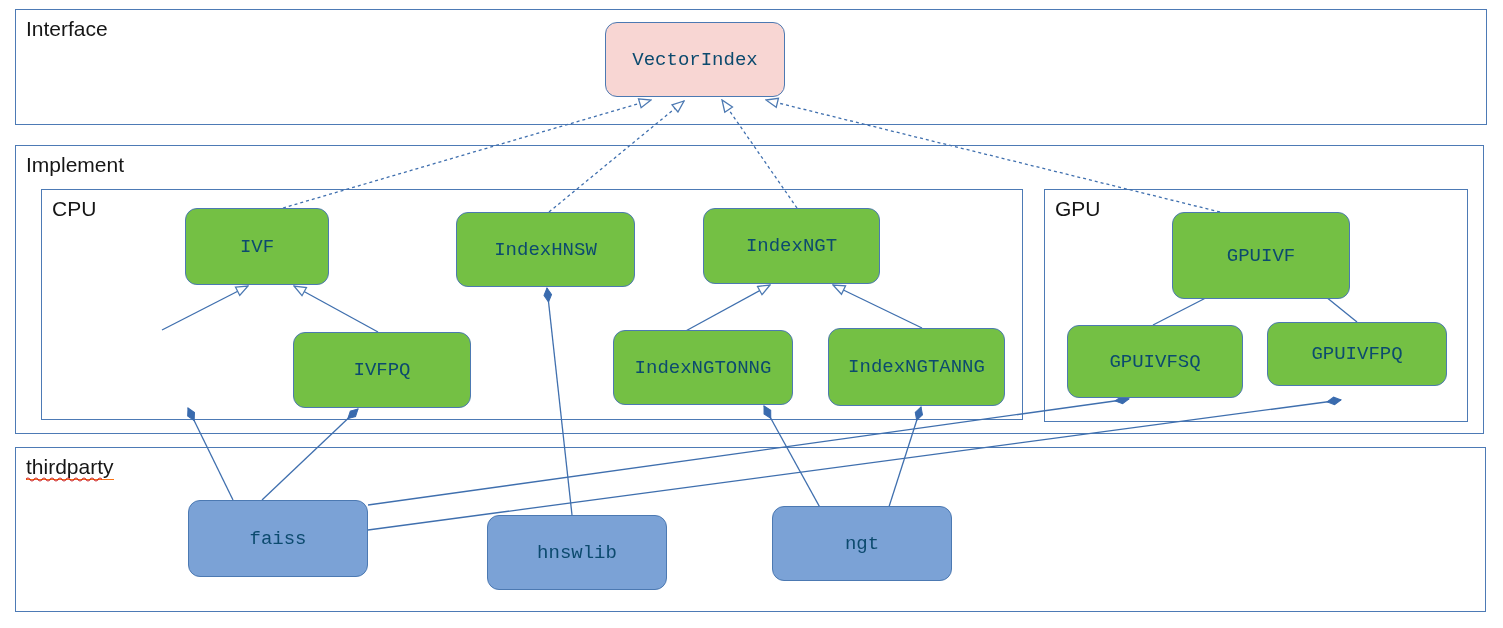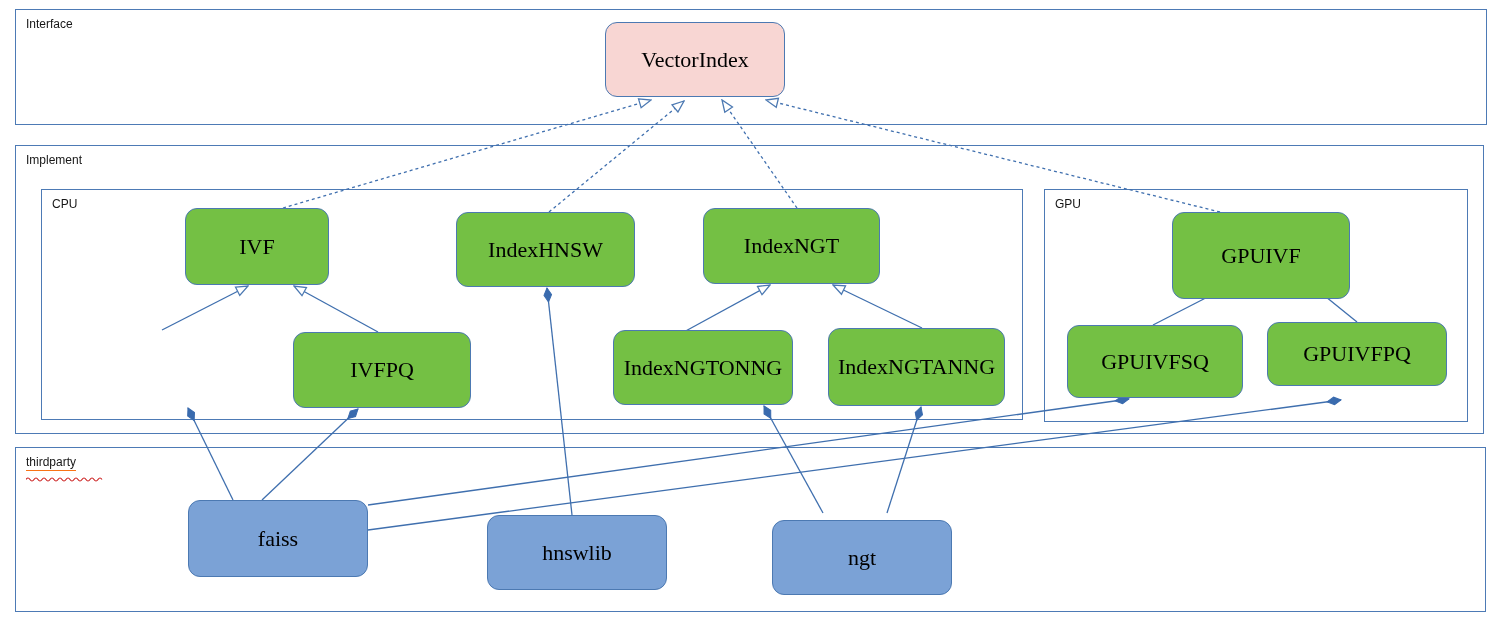--- a/index.html
+++ b/index.html
@@ -4,32 +4,32 @@
 <style>
   html,body{margin:0;padding:0;background:#ffffff;}
   #canvas{
     position:relative;width:1503px;height:628px;background:#ffffff;overflow:hidden;
     font-family:"Liberation Sans", sans-serif;
   }
   .region{
     position:absolute;background:#ffffff;border:1.6px solid #4d7ab5;box-sizing:border-box;z-index:0;
   }
   .region-label{
-    position:absolute;left:10px;top:7px;font-size:12px;color:#161616;
+    position:absolute;left:10px;top:7px;font-size:21px;color:#161616;
     font-family:"Liberation Sans", sans-serif;white-space:nowrap;
   }
   .region-label.underlined > span{border-bottom:1px solid #f97316;padding-bottom:1px;display:inline-block;line-height:1.05;}
   .squiggle{position:absolute;left:0;top:21px;}
   #connector-layer{position:absolute;left:0;top:0;z-index:1;}
   .node{
     position:absolute;border:1.6px solid #4c79b2;border-radius:12px;box-sizing:border-box;
     display:flex;align-items:center;justify-content:center;z-index:2;
   }
   .node-label{
-    font-family:Liberation Serif, serif;font-size:22px;color:#000000;white-space:nowrap;
+    font-family:Liberation Mono, monospace;font-size:19px;color:#0c4a6e;white-space:nowrap;
   }
   .node.pink{background:#f8d6d3;}
   .node.green{background:#74c044;}
   .node.blue{background:#7ba2d6;}
 </style>
 </head>
 <body>
 
 <div id="canvas">
 
@@ -139,17 +139,17 @@
   </div>
 
   <div class="node blue" style="left:188px;top:500px;width:180px;height:77px">
     <span class="node-label">faiss</span>
   </div>
 
   <div class="node blue" style="left:487px;top:515px;width:180px;height:75px">
     <span class="node-label">hnswlib</span>
   </div>
 
-  <div class="node blue" style="left:772px;top:520px;width:180px;height:75px">
+  <div class="node blue" style="left:772px;top:506px;width:180px;height:75px">
     <span class="node-label">ngt</span>
   </div>
 
 </div>
 
 </body></html>

